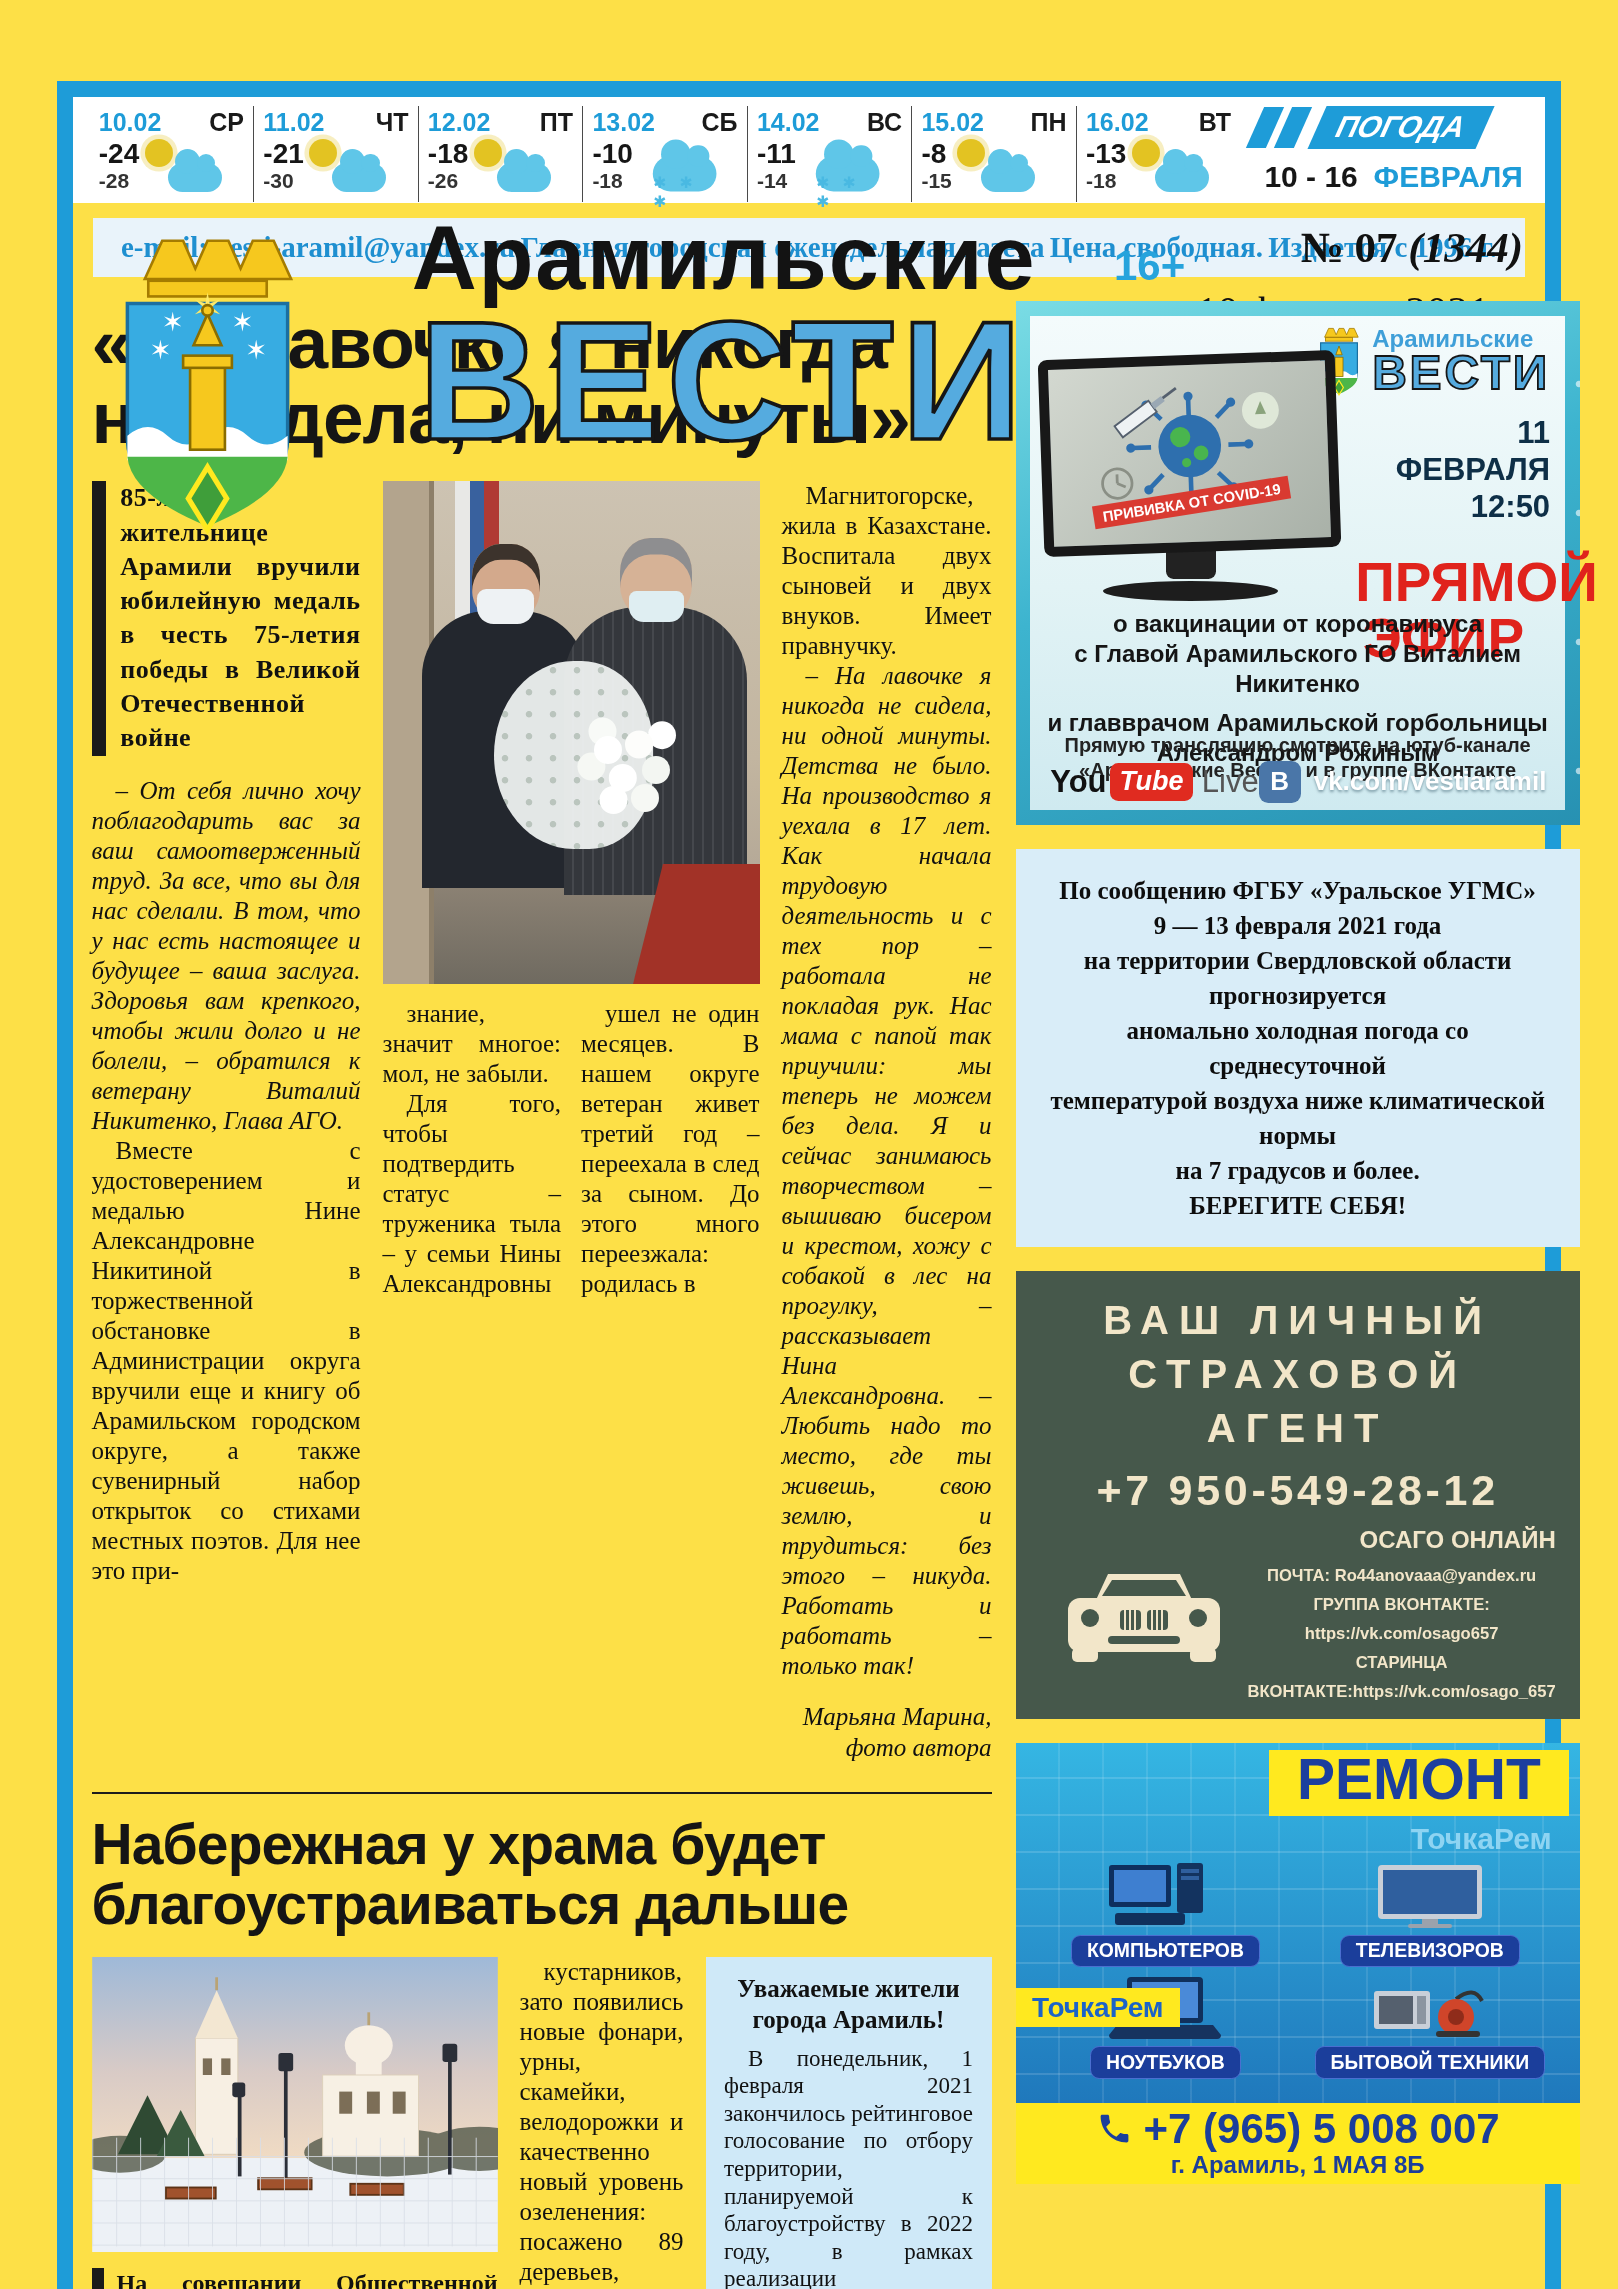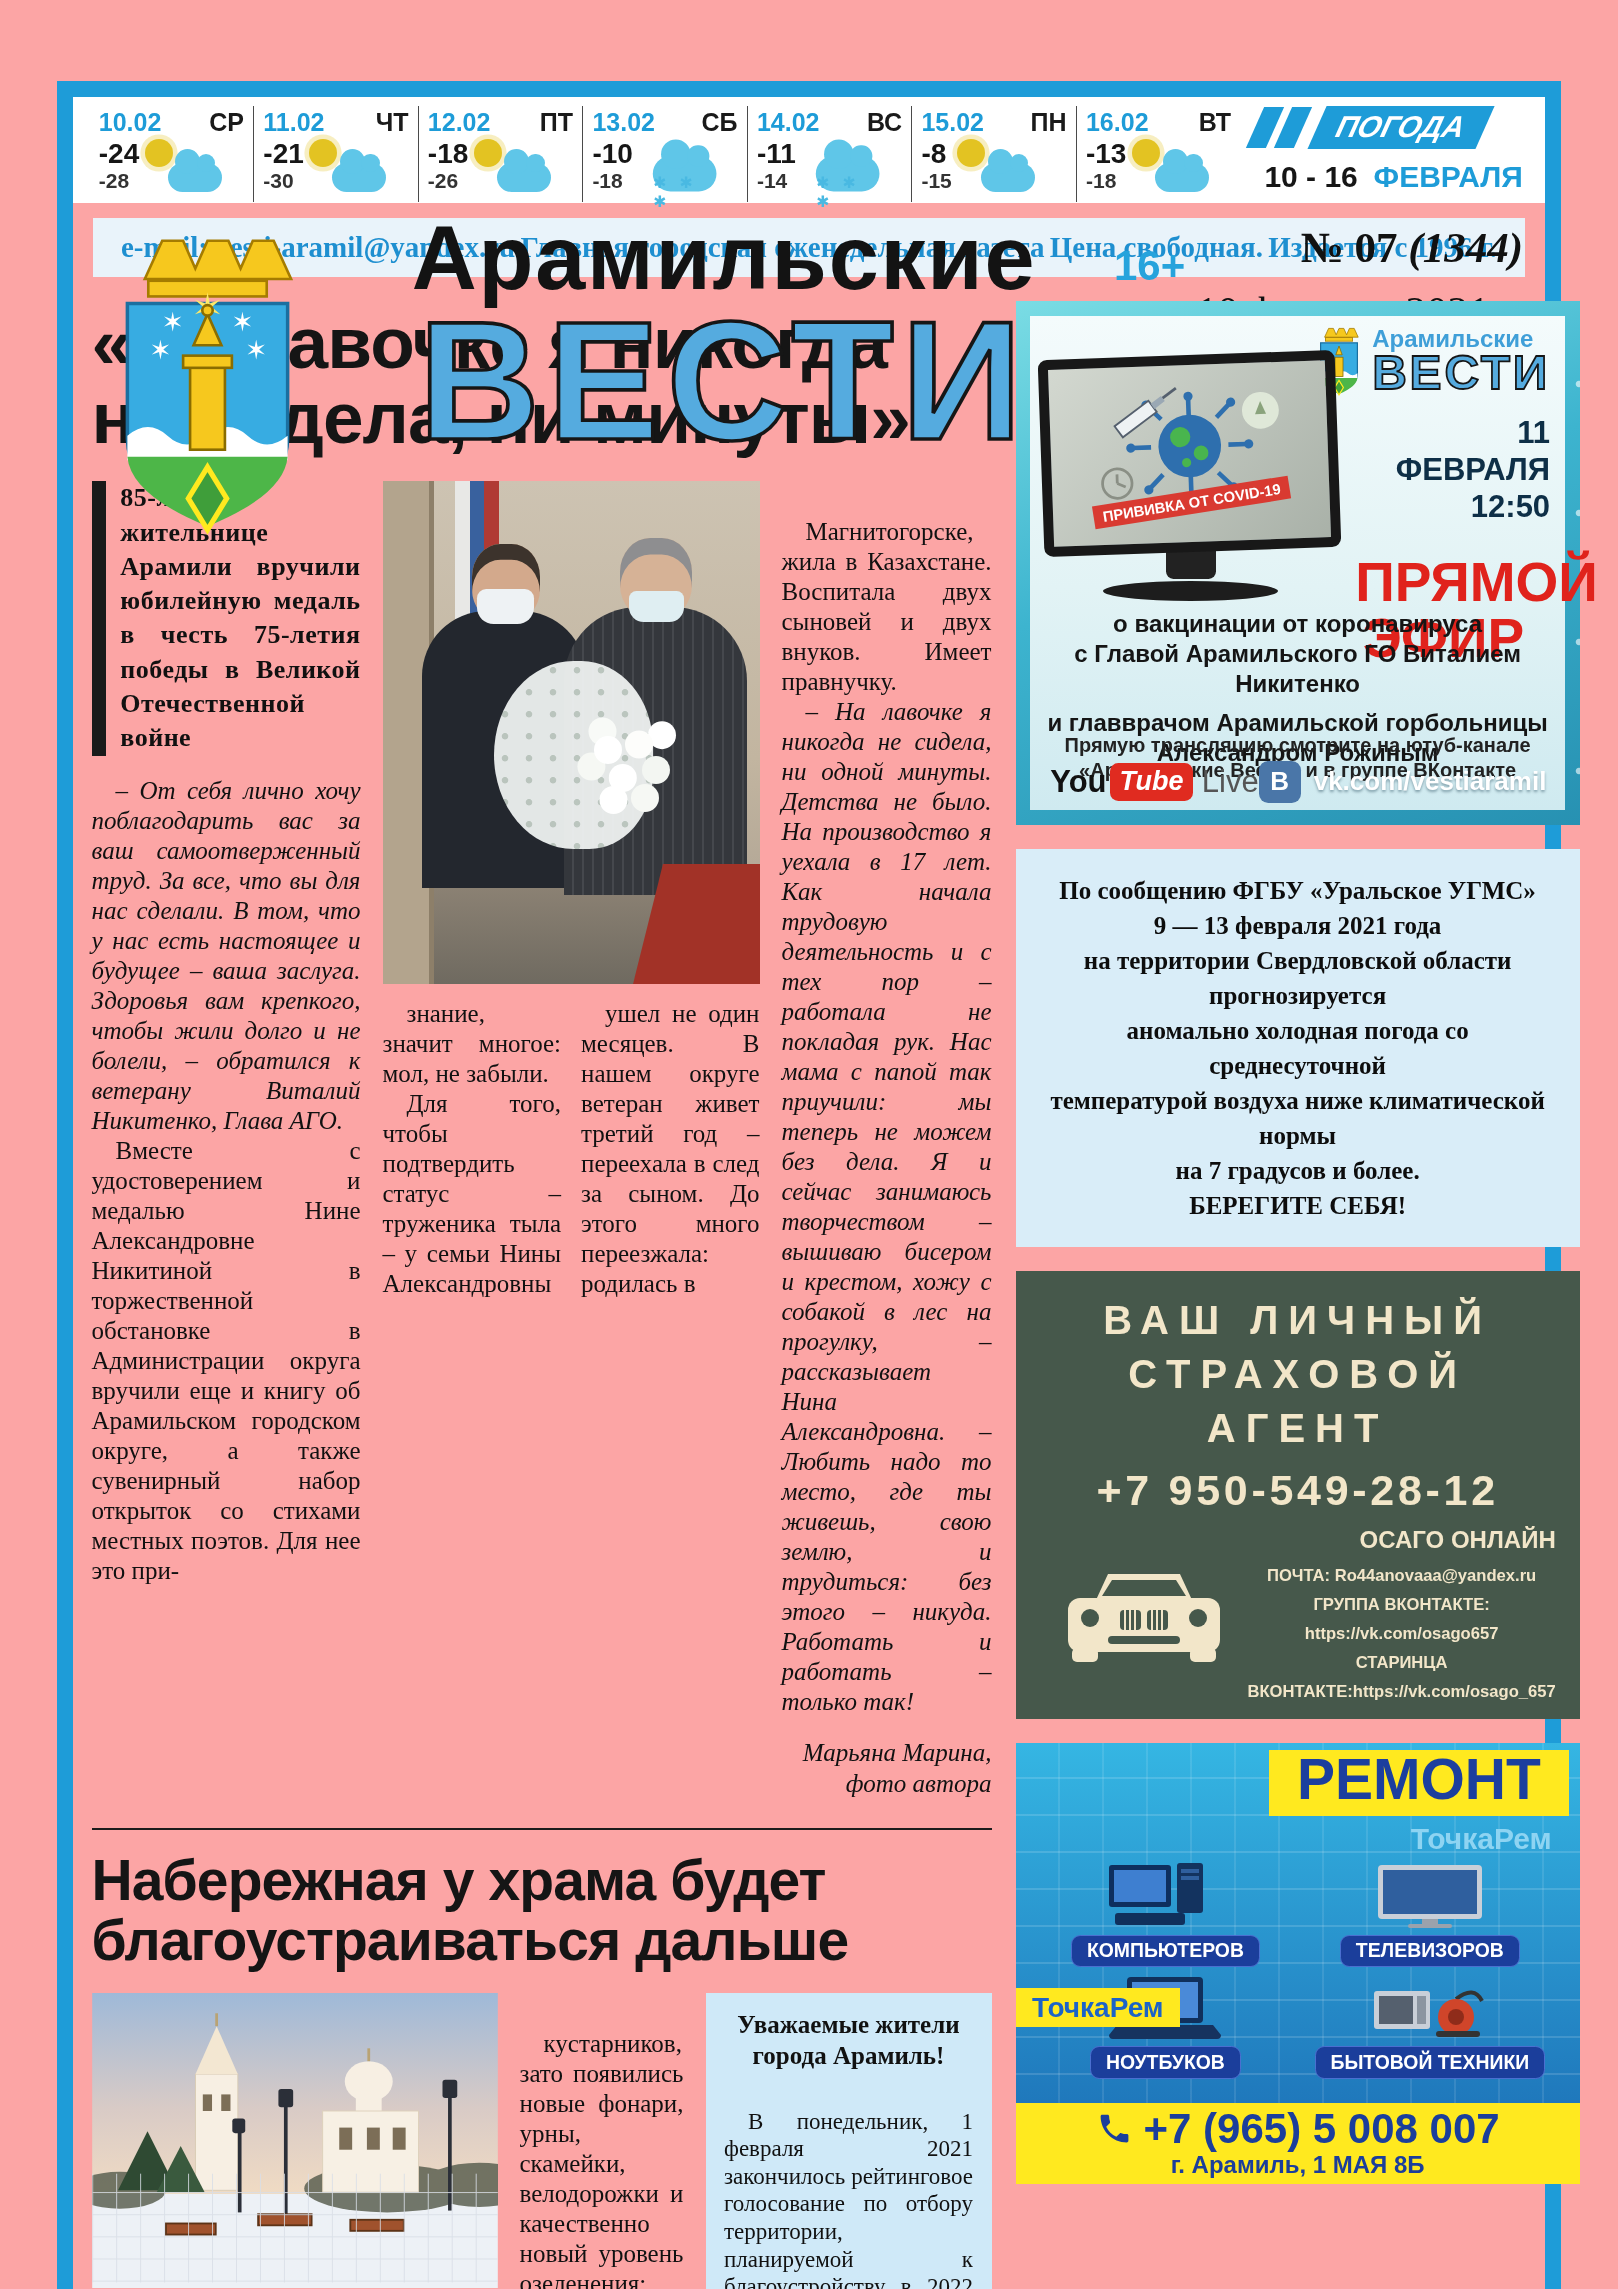--- a/index.html
+++ b/index.html
@@ -1,16 +1,16 @@
 <!DOCTYPE html>
 <html style="font-size:14.8px"><head>
 <meta charset="utf-8">
 <style>
   html,body{margin:0;padding:0;background:#ffffff;}
-  .page{position:relative;width:1619px;height:2290px;background:#fca5a5;overflow:hidden;font-family:"Liberation Serif",serif;color:#111;}
+  .page{position:relative;width:1619px;height:2290px;background:#fde047;overflow:hidden;font-family:"Liberation Serif",serif;color:#111;}
   
   .frame-top{position:absolute;left:57px;right:58px;top:81px;height:15.7px;background:#1e9cd8;}
   .frame-left{position:absolute;left:57px;top:81px;bottom:0;width:15.7px;background:#1e9cd8;}
   .frame-right{position:absolute;right:58px;top:81px;bottom:0;width:15.7px;background:#1e9cd8;}
   .inner{position:absolute;left:73px;right:74px;top:97px;bottom:0;display:flex;flex-direction:column;}
 
   
   .weather{height:122px;display:flex;align-items:stretch;padding:9.2px 7.4px 1.8px 16.6px;box-sizing:border-box;background:#fff;}
   .wcell{flex:1 1 0;padding:1.8px 9.2px;border-right:1.8px solid #4a4a4a;display:flex;flex-direction:column;}
   .wcell.last{border-right:none;}
@@ -67,21 +67,21 @@
   .leftcol{flex:0 0 900px;width:900px;}
   .sidebar{flex:1 1 auto;display:flex;flex-direction:column;gap:24px;}
 
   
   .h1{font-family:"Liberation Sans",sans-serif;font-weight:800;font-size:73px;line-height:1.03;letter-spacing:-0.9px;color:#151515;margin:3.7px 0 26px;}
   .a1body{display:flex;gap:22px;}
   .a1c1{flex:0 0 269px;}
   .a1mid{flex:0 0 377px;}
   .a1c4{flex:1 1 auto;}
   .lede{border-left:14px solid #1a1a1a;padding-left:14.8px;font-weight:700;font-size:26px;line-height:1.32;letter-spacing:0.5px;text-align:justify;}
-  .bodytext{font-size:25px;line-height:1.2;text-align:justify;margin-top:36px;}
+  .bodytext{font-size:25px;line-height:1.2;text-align:justify;}
   .bodytext p{margin:0;text-indent:24px;}
   .quote{font-style:italic;}
   .mt22{margin-top:20px;}
   .byline{margin-top:20px;text-align:right;font-style:italic;font-size:25px;line-height:1.25;}
   .underphoto{display:flex;gap:20px;margin-top:14.8px;}
   .underphoto > div{flex:1 1 0;}
 
   
   .photo1{position:relative;width:377px;height:503px;background:linear-gradient(180deg,#cdc3b2 0%,#c2b5a0 55%,#a89d8f 100%);overflow:hidden;}
   .photo1::before{content:"";position:absolute;left:0;bottom:0;width:100%;height:100px;background:linear-gradient(180deg,#8c8274,#6f6a60);}

